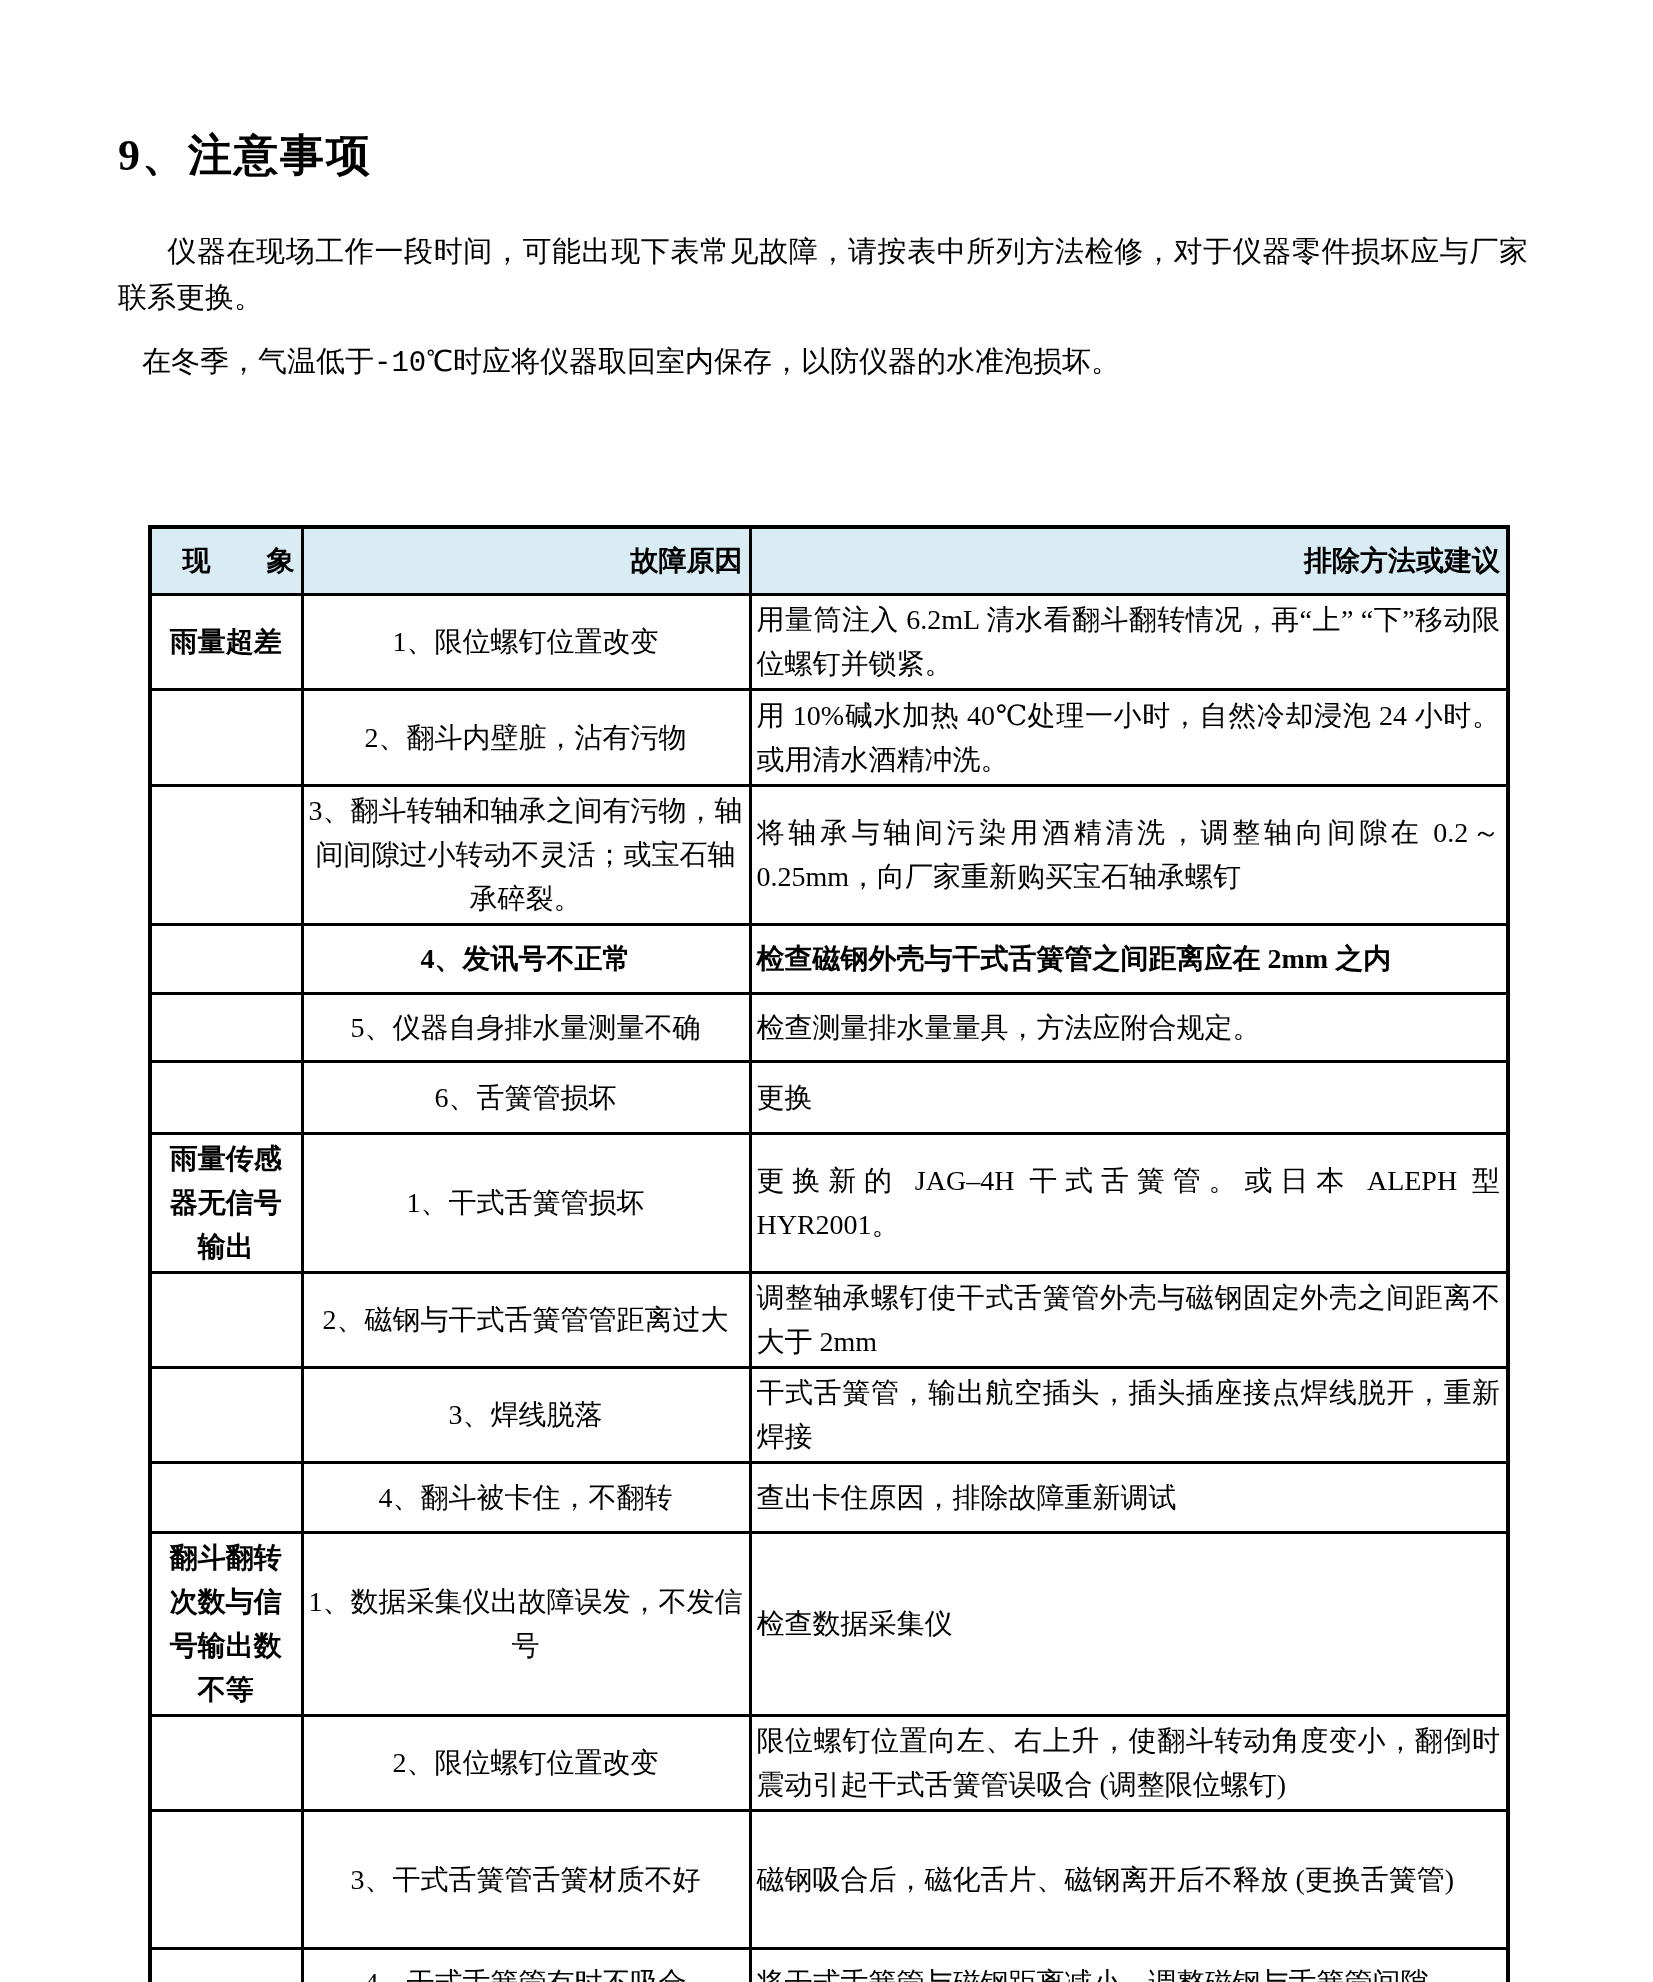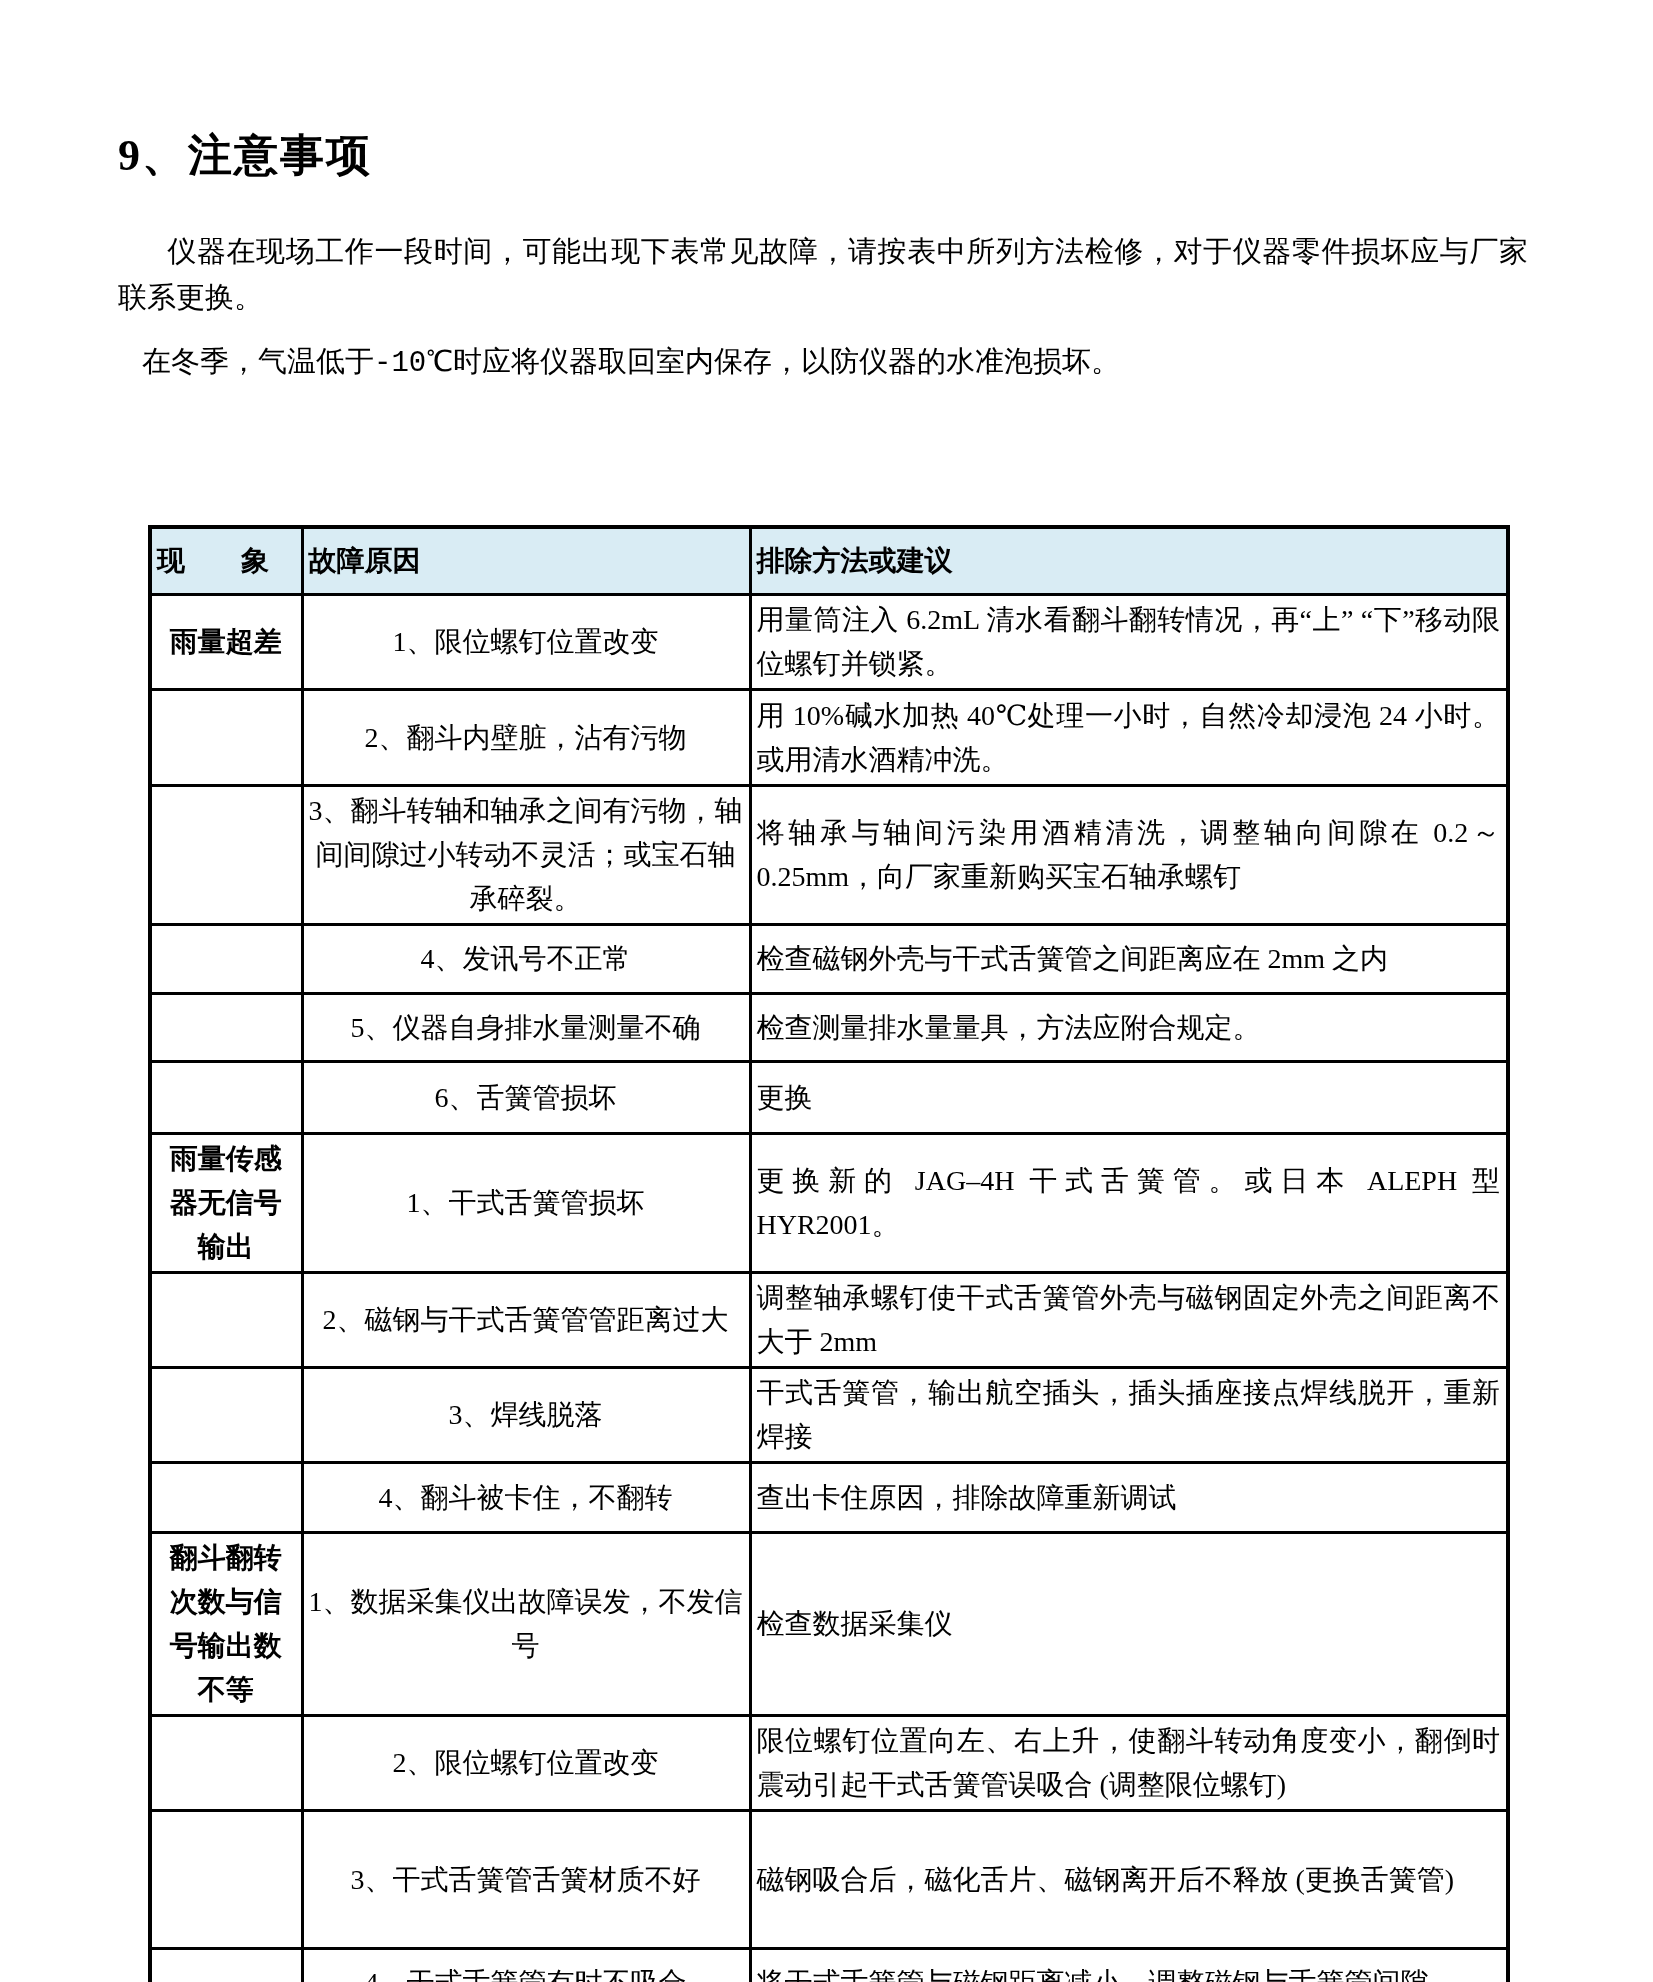--- a/index.html
+++ b/index.html
@@ -56,36 +56,36 @@
   table.trouble th, table.trouble td {
     border: 3px solid #000000;
     padding: 2px 6px 2px 5px;
     vertical-align: middle;
     overflow: hidden;
   }
   table.trouble { border: 4px solid #000000; }
   table.trouble th {
     background: #d9ecf4;
     font-weight: bold;
-    text-align: left;
+    text-align: right;
     height: 60px;
   }
   td.phen {
     font-weight: bold;
     text-align: center;
     padding-left: 14px;
     padding-right: 14px;
   }
   td.cause { text-align: center; }
   td.sol   { text-align: justify; }
   
   tbody tr:nth-child(1)  td { height: 86px;  }
   tbody tr:nth-child(2)  td { height: 89px;  }
   tbody tr:nth-child(3)  td { height: 127px; }
-  tbody tr:nth-child(4)  td { height: 62px;  }
+  tbody tr:nth-child(4)  td { height: 62px; font-weight: bold;  }
   tbody tr:nth-child(5)  td { height: 61px;  }
   tbody tr:nth-child(6)  td { height: 65px;  }
   tbody tr:nth-child(7)  td { height: 128px; }
   tbody tr:nth-child(8)  td { height: 86px;  }
   tbody tr:nth-child(9)  td { height: 85px;  }
   tbody tr:nth-child(10) td { height: 63px;  }
   tbody tr:nth-child(11) td { height: 170px; }
   tbody tr:nth-child(12) td { height: 83px;  }
   tbody tr:nth-child(13) td { height: 131px; }
   tbody tr:nth-child(14) td { height: 62px;  }

